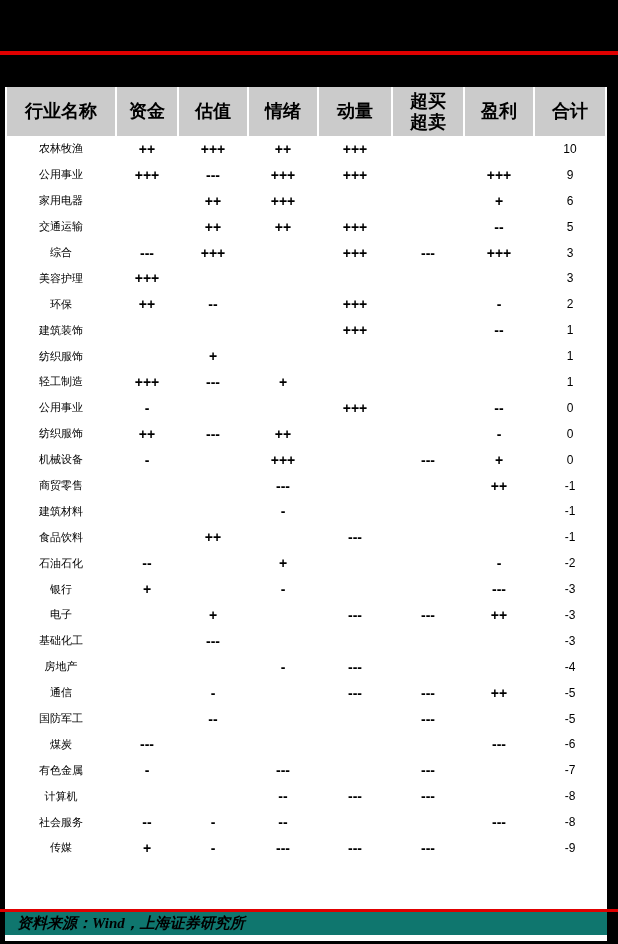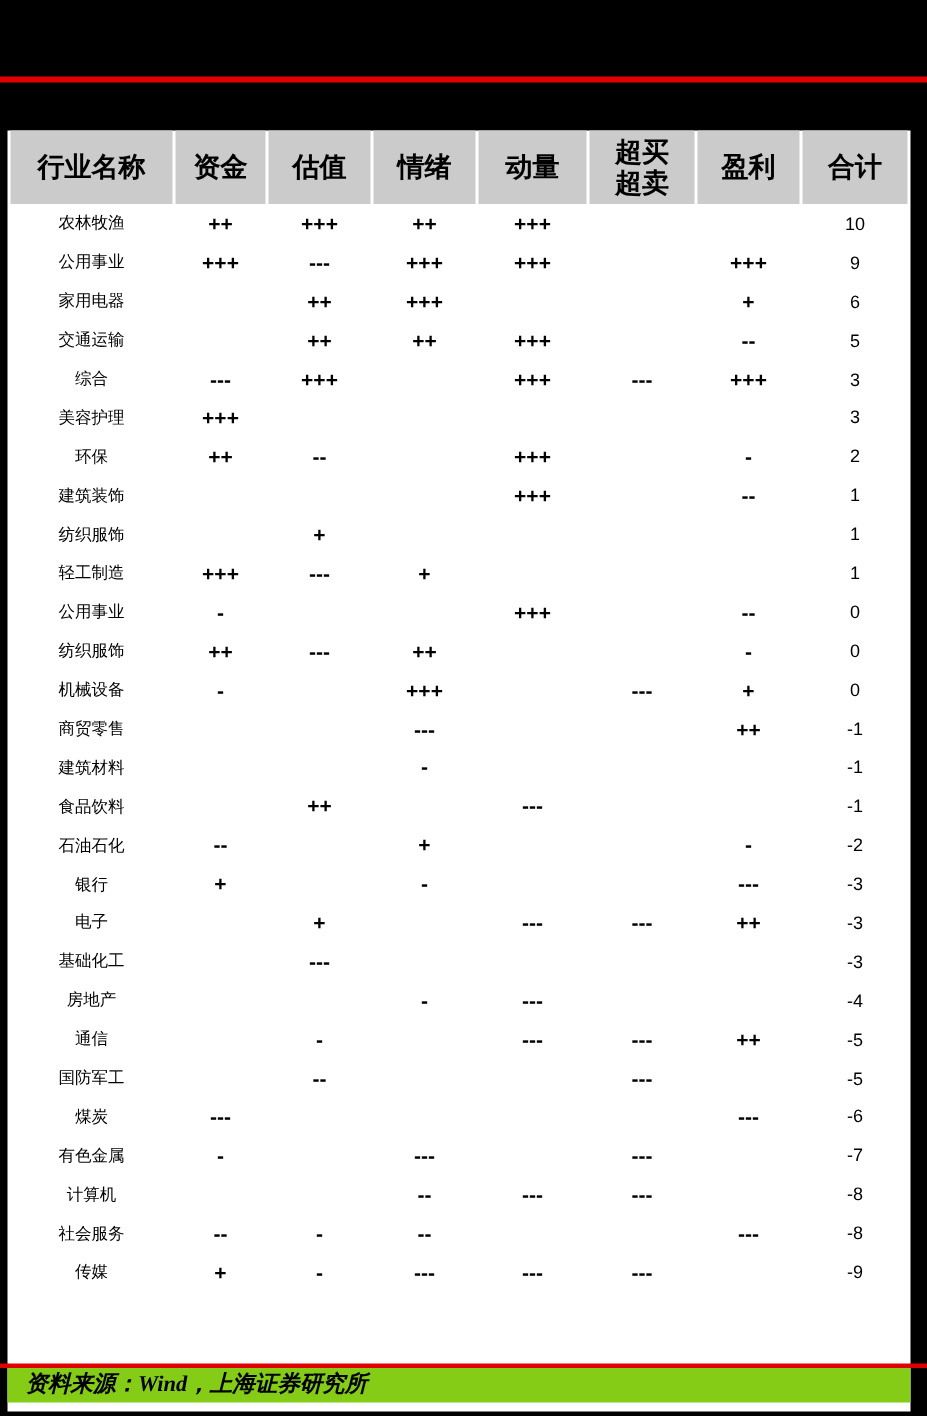--- a/index.html
+++ b/index.html
@@ -50,21 +50,21 @@
     font-weight: bold;
     font-size: 14px;
   }
   td.total {
     font-family: "Liberation Sans", "DejaVu Sans", sans-serif;
     font-size: 12px;
   }
   #source-bar {
     position: absolute; left: 5px; top: 912px;
     width: 602px; height: 23px;
-    background: #84cc16;
+    background: #0f766e;
     box-sizing: border-box;
     padding-left: 12px;
     font-size: 15px;
     font-weight: bold;
     font-style: italic;
     line-height: 22px;
   }
 </style>
 </head>
 <body>

